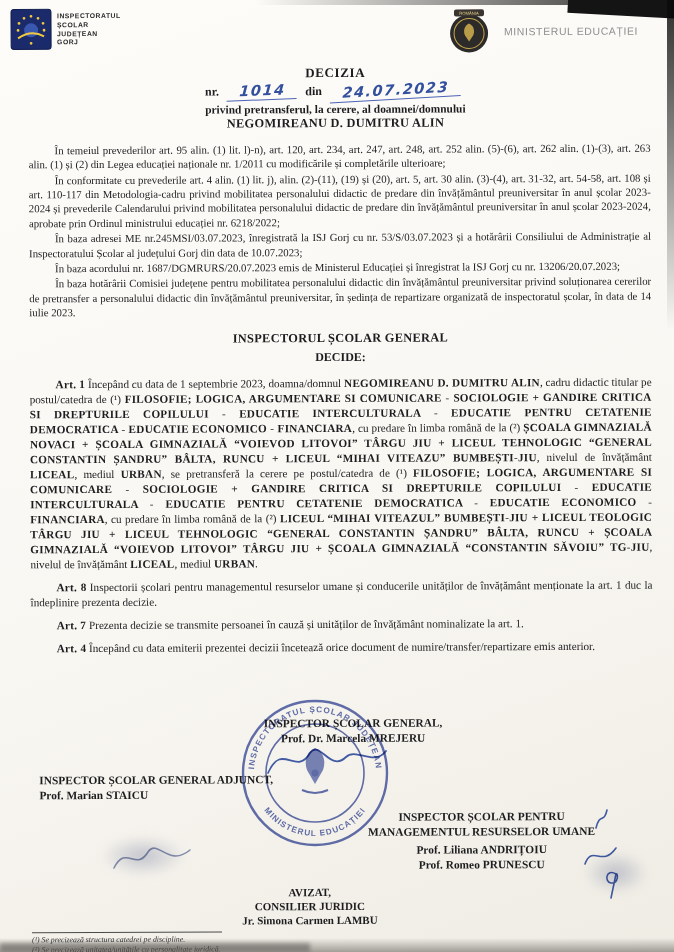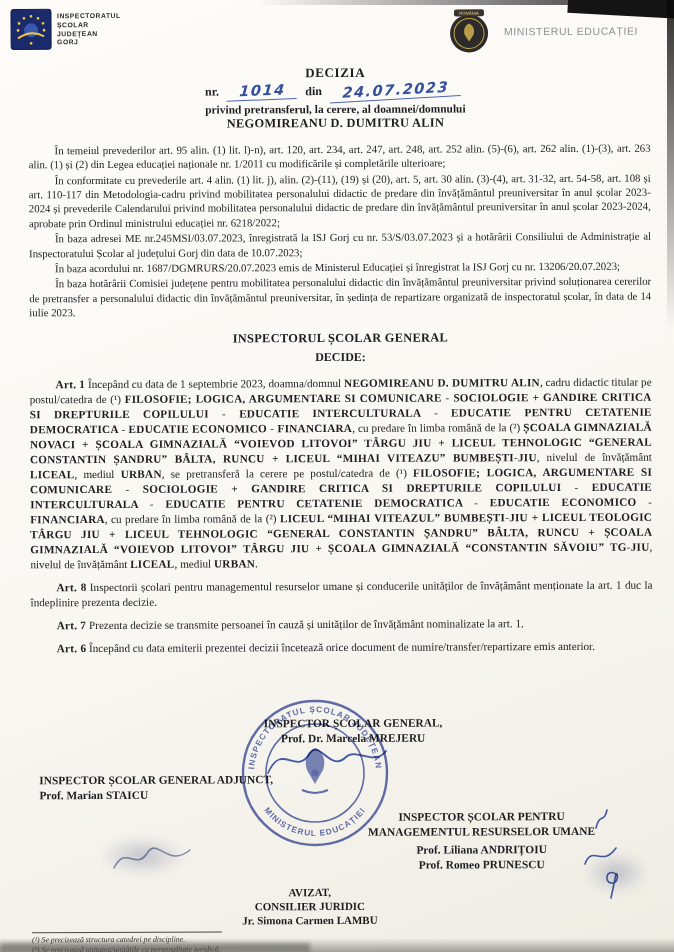--- a/index.html
+++ b/index.html
@@ -124,21 +124,21 @@
       <p class="para">În baza hotărârii Comisiei județene pentru mobilitatea personalului didactic din învățământul preuniversitar privind soluționarea cererilor de pretransfer a personalului didactic din învățământul preuniversitar, în ședința de repartizare organizată de inspectoratul școlar, în data de 14 iulie 2023.</p>
 
       <div class="decide">
         <div class="l1">INSPECTORUL ȘCOLAR GENERAL</div>
         <div class="l2">DECIDE:</div>
       </div>
 
       <p class="art"><span class="seg-b">Art. 1</span><span class="seg"> Începând cu data de 1 septembrie 2023, doamna/domnul </span><span class="seg-b">NEGOMIREANU D. DUMITRU ALIN</span><span class="seg">, cadru didactic titular pe postul/catedra de (¹) </span><span class="seg-b">FILOSOFIE; LOGICA, ARGUMENTARE SI COMUNICARE - SOCIOLOGIE + GANDIRE CRITICA SI DREPTURILE COPILULUI - EDUCATIE INTERCULTURALA - EDUCATIE PENTRU CETATENIE DEMOCRATICA - EDUCATIE ECONOMICO - FINANCIARA</span><span class="seg">, cu predare în limba română de la (²) </span><span class="seg-b">ȘCOALA GIMNAZIALĂ NOVACI + ȘCOALA GIMNAZIALĂ “VOIEVOD LITOVOI” TÂRGU JIU + LICEUL TEHNOLOGIC “GENERAL CONSTANTIN ȘANDRU” BÂLTA, RUNCU + LICEUL “MIHAI VITEAZU” BUMBEȘTI-JIU</span><span class="seg">, nivelul de învățământ </span><span class="seg-b">LICEAL</span><span class="seg">, mediul </span><span class="seg-b">URBAN</span><span class="seg">, se pretransferă la cerere pe postul/catedra de (¹) </span><span class="seg-b">FILOSOFIE; LOGICA, ARGUMENTARE SI COMUNICARE - SOCIOLOGIE + GANDIRE CRITICA SI DREPTURILE COPILULUI - EDUCATIE INTERCULTURALA - EDUCATIE PENTRU CETATENIE DEMOCRATICA - EDUCATIE ECONOMICO - FINANCIARA</span><span class="seg">, cu predare în limba română de la (²) </span><span class="seg-b">LICEUL “MIHAI VITEAZUL” BUMBEȘTI-JIU + LICEUL TEOLOGIC TÂRGU JIU + LICEUL TEHNOLOGIC “GENERAL CONSTANTIN ȘANDRU” BÂLTA, RUNCU + ȘCOALA GIMNAZIALĂ “VOIEVOD LITOVOI” TÂRGU JIU + ȘCOALA GIMNAZIALĂ “CONSTANTIN SĂVOIU” TG-JIU</span><span class="seg">, nivelul de învățământ </span><span class="seg-b">LICEAL</span><span class="seg">, mediul </span><span class="seg-b">URBAN</span><span class="seg">.</span></p>
       <p class="art"><span class="seg-b">Art. 8</span><span class="seg"> Inspectorii școlari pentru managementul resurselor umane și conducerile unităților de învățământ menționate la art. 1 duc la îndeplinire prezenta decizie.</span></p>
       <p class="art"><span class="seg-b">Art. 7</span><span class="seg"> Prezenta decizie se transmite persoanei în cauză și unităților de învățământ nominalizate la art. 1.</span></p>
-      <p class="art"><span class="seg-b">Art. 6</span><span class="seg"> Începând cu data emiterii prezentei decizii încetează orice document de numire/transfer/repartizare emis anterior.</span></p>
+      <p class="art"><span class="seg-b">Art. 4</span><span class="seg"> Începând cu data emiterii prezentei decizii încetează orice document de numire/transfer/repartizare emis anterior.</span></p>
     </main>
 
     <section class="sig-area">
       <div class="sig-igs">
         <div>INSPECTOR ȘCOLAR GENERAL,</div>
         <div>Prof. Dr. Marcela MREJERU</div>
       </div>
       <div class="sig-adj">
         <div>INSPECTOR ȘCOLAR GENERAL ADJUNCT,</div>
         <div>Prof. Marian STAICU</div>

